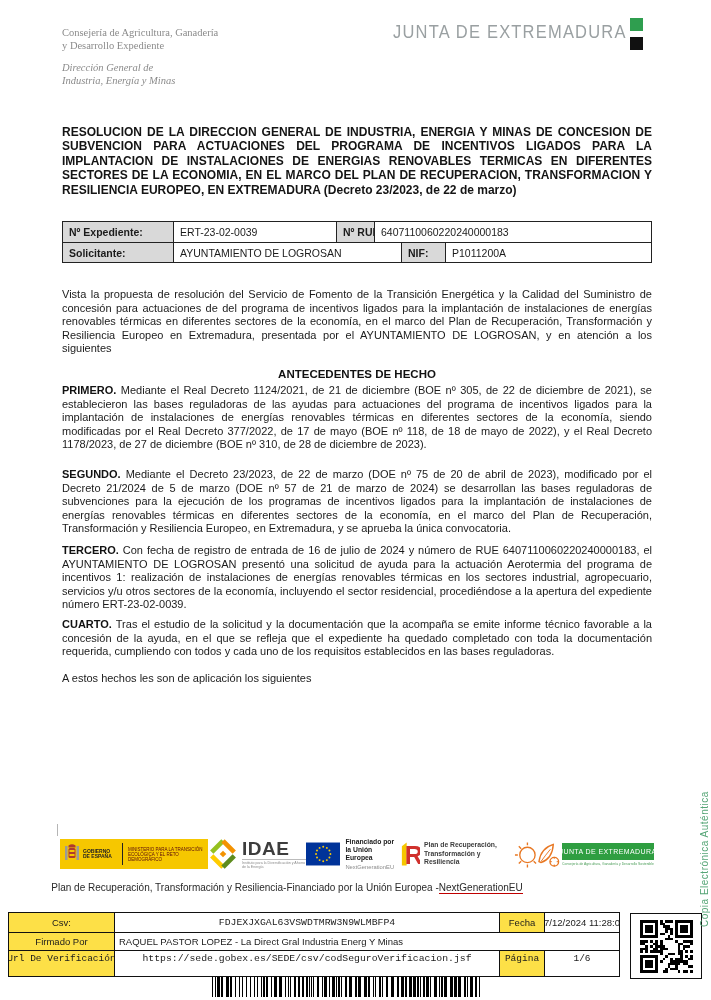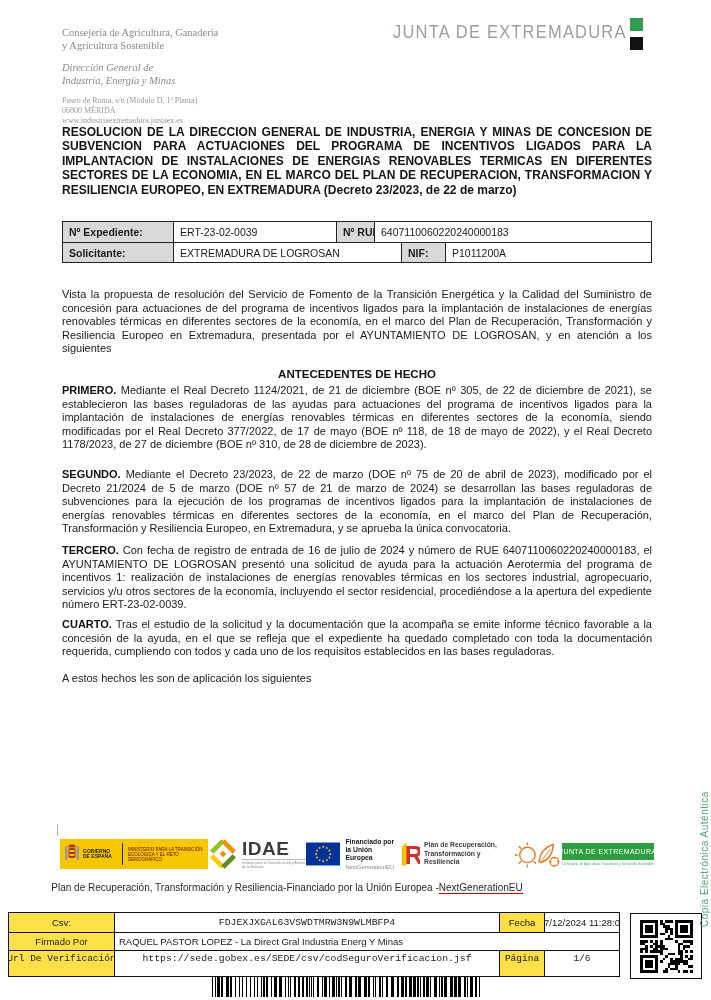--- a/index.html
+++ b/index.html
@@ -87,51 +87,46 @@
     letter-spacing:0.5px; }
 </style>
 </head>
 <body>
 
 <div class="page">
 
   <div class="hdr-left">
     <div class="hdr-consejeria">
       <div>Consejería de Agricultura, Ganadería</div>
-      <div>y Agricultura Sostenible</div>
+      <div>y Desarrollo Expediente</div>
     </div>
     <div class="hdr-direccion">
       <div>Dirección General de</div>
       <div>Industria, Energía y Minas</div>
-    </div>
-    <div class="hdr-address">
-      <div>Paseo de Roma, s/n (Módulo D, 1ª Planta)</div>
-      <div>06800 MÉRIDA</div>
-      <div>www.industriaextremadura.juntaex.es</div>
     </div>
   </div>
 
   <div class="junta-logo">
     <span class="junta-logo-text">JUNTA DE EXTREMADURA</span>
     <span class="sq sq-green"></span>
     <span class="sq sq-black"></span>
   </div>
 
   <div class="doc-title">RESOLUCION DE LA DIRECCION GENERAL DE INDUSTRIA, ENERGIA Y MINAS DE CONCESION DE SUBVENCION PARA ACTUACIONES DEL PROGRAMA DE INCENTIVOS LIGADOS PARA LA IMPLANTACION DE INSTALACIONES DE ENERGIAS RENOVABLES TERMICAS EN DIFERENTES SECTORES DE LA ECONOMIA, EN EL MARCO DEL PLAN DE RECUPERACION, TRANSFORMACION Y RESILIENCIA EUROPEO, EN EXTREMADURA (Decreto 23/2023, de 22 de marzo)</div>
 
   <div class="exp-table">
     <div class="exp-row">
       <div class="exp-cell exp-label w-lab">Nº Expediente:</div>
       <div class="exp-cell" style="width:163px">ERT-23-02-0039</div>
       <div class="exp-cell exp-label" style="width:38px">Nº RUE</div>
       <div class="exp-cell flex1">6407110060220240000183</div>
     </div>
     <div class="exp-row">
       <div class="exp-cell exp-label w-lab">Solicitante:</div>
-      <div class="exp-cell" style="width:228px">EXTREMADURA DE LOGROSAN</div>
+      <div class="exp-cell" style="width:228px">AYUNTAMIENTO DE LOGROSAN</div>
       <div class="exp-cell exp-label" style="width:44px">NIF:</div>
       <div class="exp-cell flex1">P1011200A</div>
     </div>
   </div>
 
   <div class="para" style="top:288px">Vista la propuesta de resolución del Servicio de Fomento de la Transición Energética y la Calidad del Suministro de concesión para actuaciones de del programa de incentivos ligados para la implantación de instalaciones de energías renovables térmicas en diferentes sectores de la economía, en el marco del Plan de Recuperación, Transformación y Resiliencia Europeo en Extremadura, presentada por el AYUNTAMIENTO DE LOGROSAN, y en atención a los siguientes</div>
 
   <div class="heading">ANTECEDENTES DE HECHO</div>
 
   <div class="para" style="top:384px"><b>PRIMERO.</b><span> Mediante el Real Decreto 1124/2021, de 21 de diciembre (BOE nº 305, de 22 de diciembre de 2021), se establecieron las bases reguladoras de las ayudas para actuaciones del programa de incentivos ligados para la implantación de instalaciones de energías renovables térmicas en diferentes sectores de la economía, siendo modificadas por el Real Decreto 377/2022, de 17 de mayo (BOE nº 118, de 18 de mayo de 2022), y el Real Decreto 1178/2023, de 27 de diciembre (BOE nº 310, de 28 de diciembre de 2023).</span></div>

